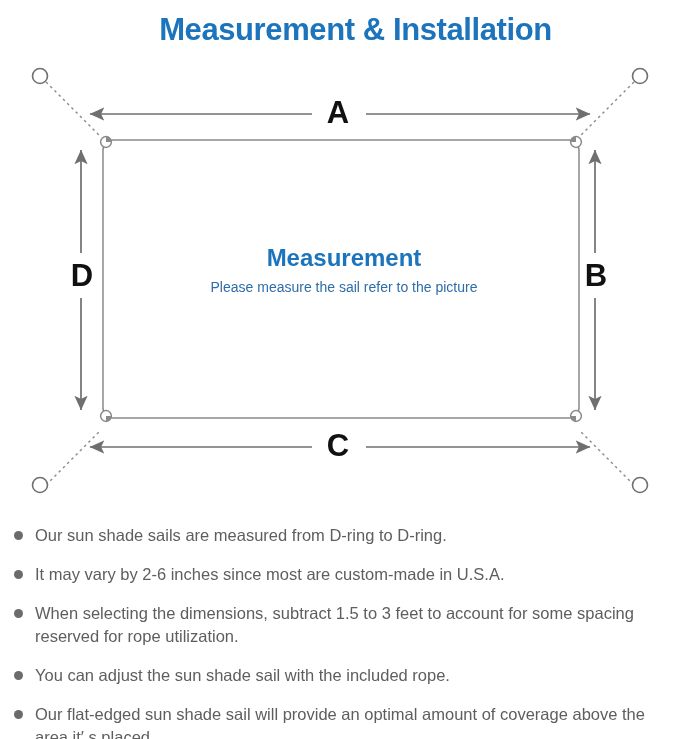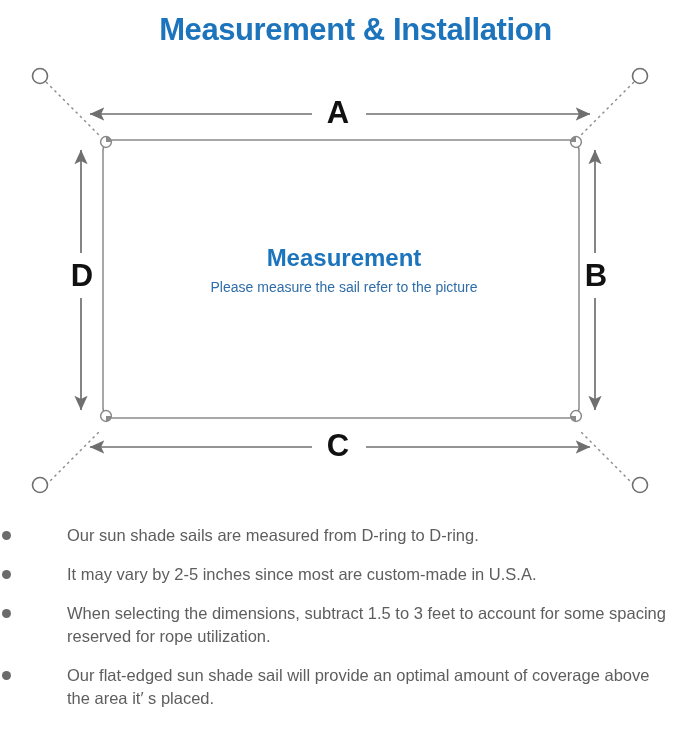--- a/index.html
+++ b/index.html
@@ -69,23 +69,22 @@
   #notes {
     position: absolute;
     left: 0;
     top: 524px;
     width: 679px;
   }
   .note-row {
     display: flex;
     align-items: flex-start;
     margin-bottom: 16px;
-    padding-left: 2px;
+    padding-left: 14px;
     padding-right: 6px;
-    gap: 44px;
   }
   .note-bullet {
     flex: 0 0 auto;
     width: 9px;
     height: 9px;
     border-radius: 50%;
     background: #6b6b6b;
     margin-top: 7px;
     margin-right: 12px;
   }
@@ -173,27 +172,31 @@
 
 <div id="notes">
 
   <div class="note-row">
     <div class="note-bullet"></div>
     <div class="note-text">Our sun shade sails are measured from D-ring to D-ring.</div>
   </div>
 
   <div class="note-row">
     <div class="note-bullet"></div>
-    <div class="note-text">It may vary by 2-5 inches since most are custom-made in U.S.A.</div>
+    <div class="note-text">It may vary by 2-6 inches since most are custom-made in U.S.A.</div>
   </div>
 
   <div class="note-row">
     <div class="note-bullet"></div>
     <div class="note-text">When selecting the dimensions, subtract 1.5 to 3 feet to account for some spacing reserved for rope utilization.</div>
   </div>
 
+  <div class="note-row">
+    <div class="note-bullet"></div>
+    <div class="note-text">You can adjust the sun shade sail with the included rope.</div>
+  </div>
 
   <div class="note-row">
     <div class="note-bullet"></div>
     <div class="note-text">Our flat-edged sun shade sail will provide an optimal amount of coverage above the area it′  s placed.</div>
   </div>
 
 </div>
 
 </body></html>

